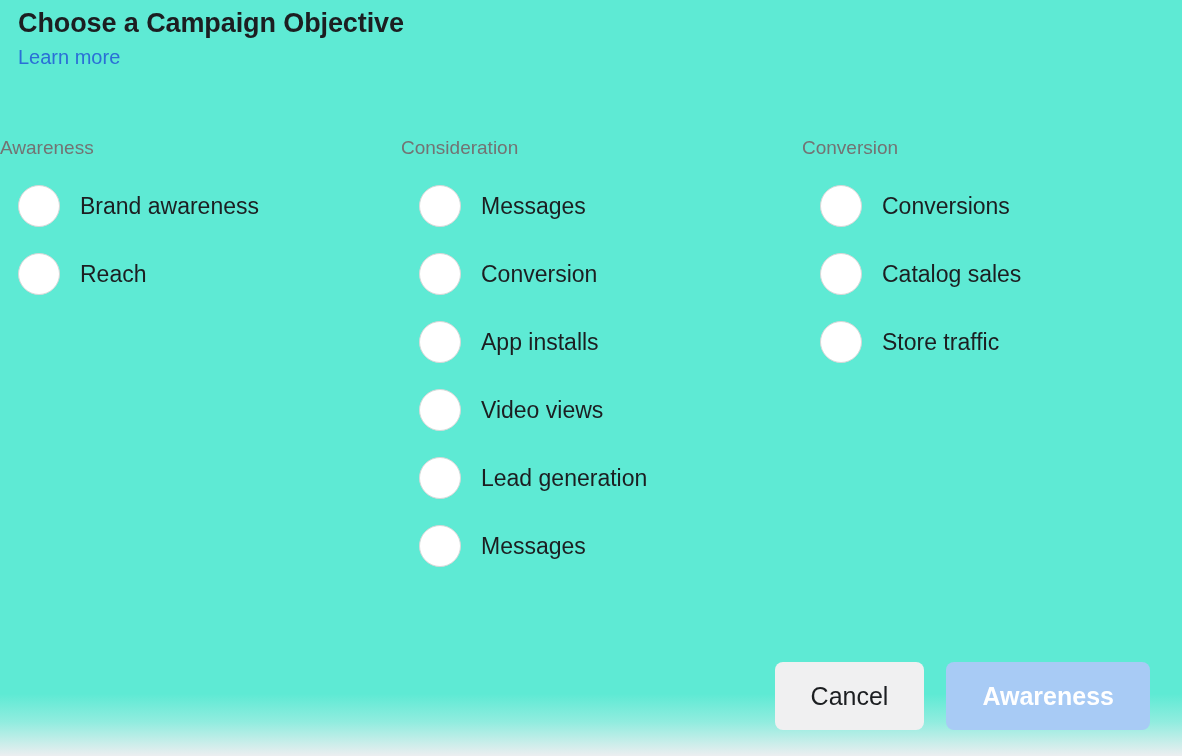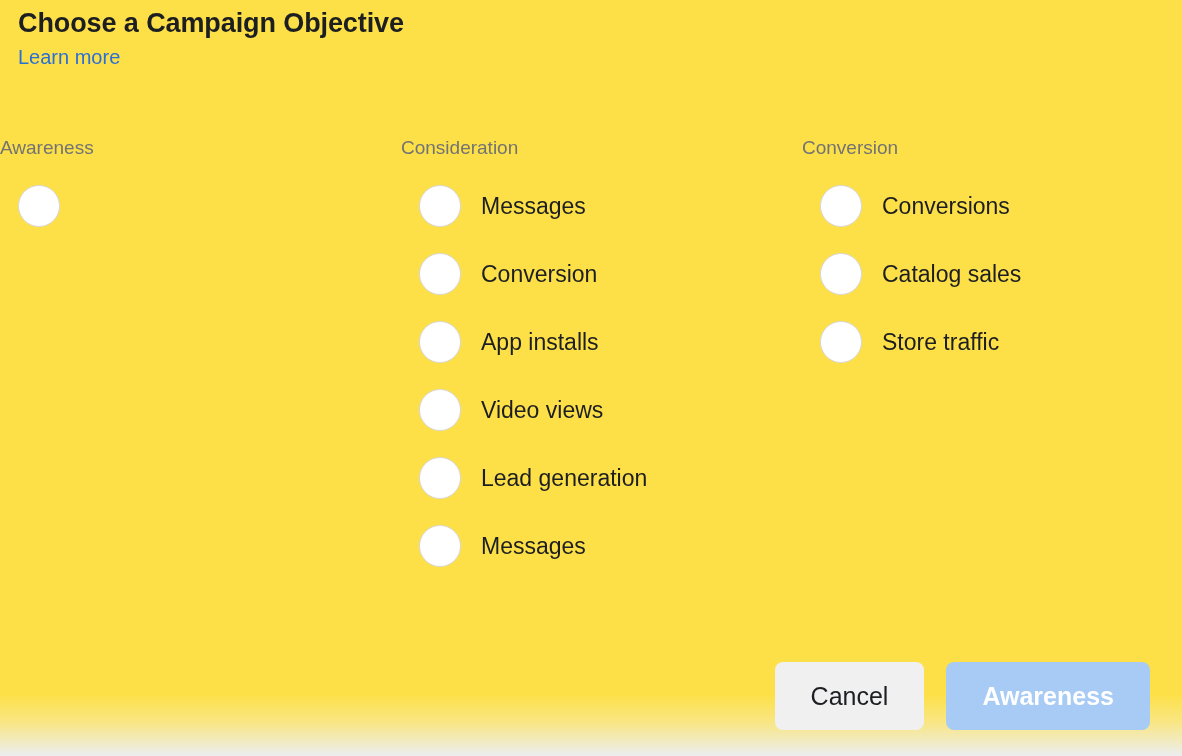--- a/index.html
+++ b/index.html
@@ -12,21 +12,21 @@
     background: #ffffff;
     font-family: "Liberation Sans", sans-serif;
     overflow: hidden;
     position: relative;
     -webkit-font-smoothing: antialiased;
   }
 
   .dialog {
     position: absolute;
     inset: 0;
-    background: #fde047;
+    background: #5eead4;
   }
 
   
   .header {
     position: absolute;
     left: 18px;
     top: 6px;
     width: 1100px;
   }
   .page-title {
@@ -155,20 +155,25 @@
     <a class="learn-more">Learn more</a>
   </div>
 
   <div class="columns">
 
     <div class="column col-0">
       <div class="column-title">Awareness</div>
       <ul class="option-list">
         <li class="option-row">
           <span class="radio"></span>
+          <span class="option-label">Brand awareness</span>
+        </li>
+        <li class="option-row">
+          <span class="radio"></span>
+          <span class="option-label">Reach</span>
         </li>
       </ul>
     </div>
 
     <div class="column col-1">
       <div class="column-title">Consideration</div>
       <ul class="option-list">
         <li class="option-row">
           <span class="radio"></span>
           <span class="option-label">Messages</span>

